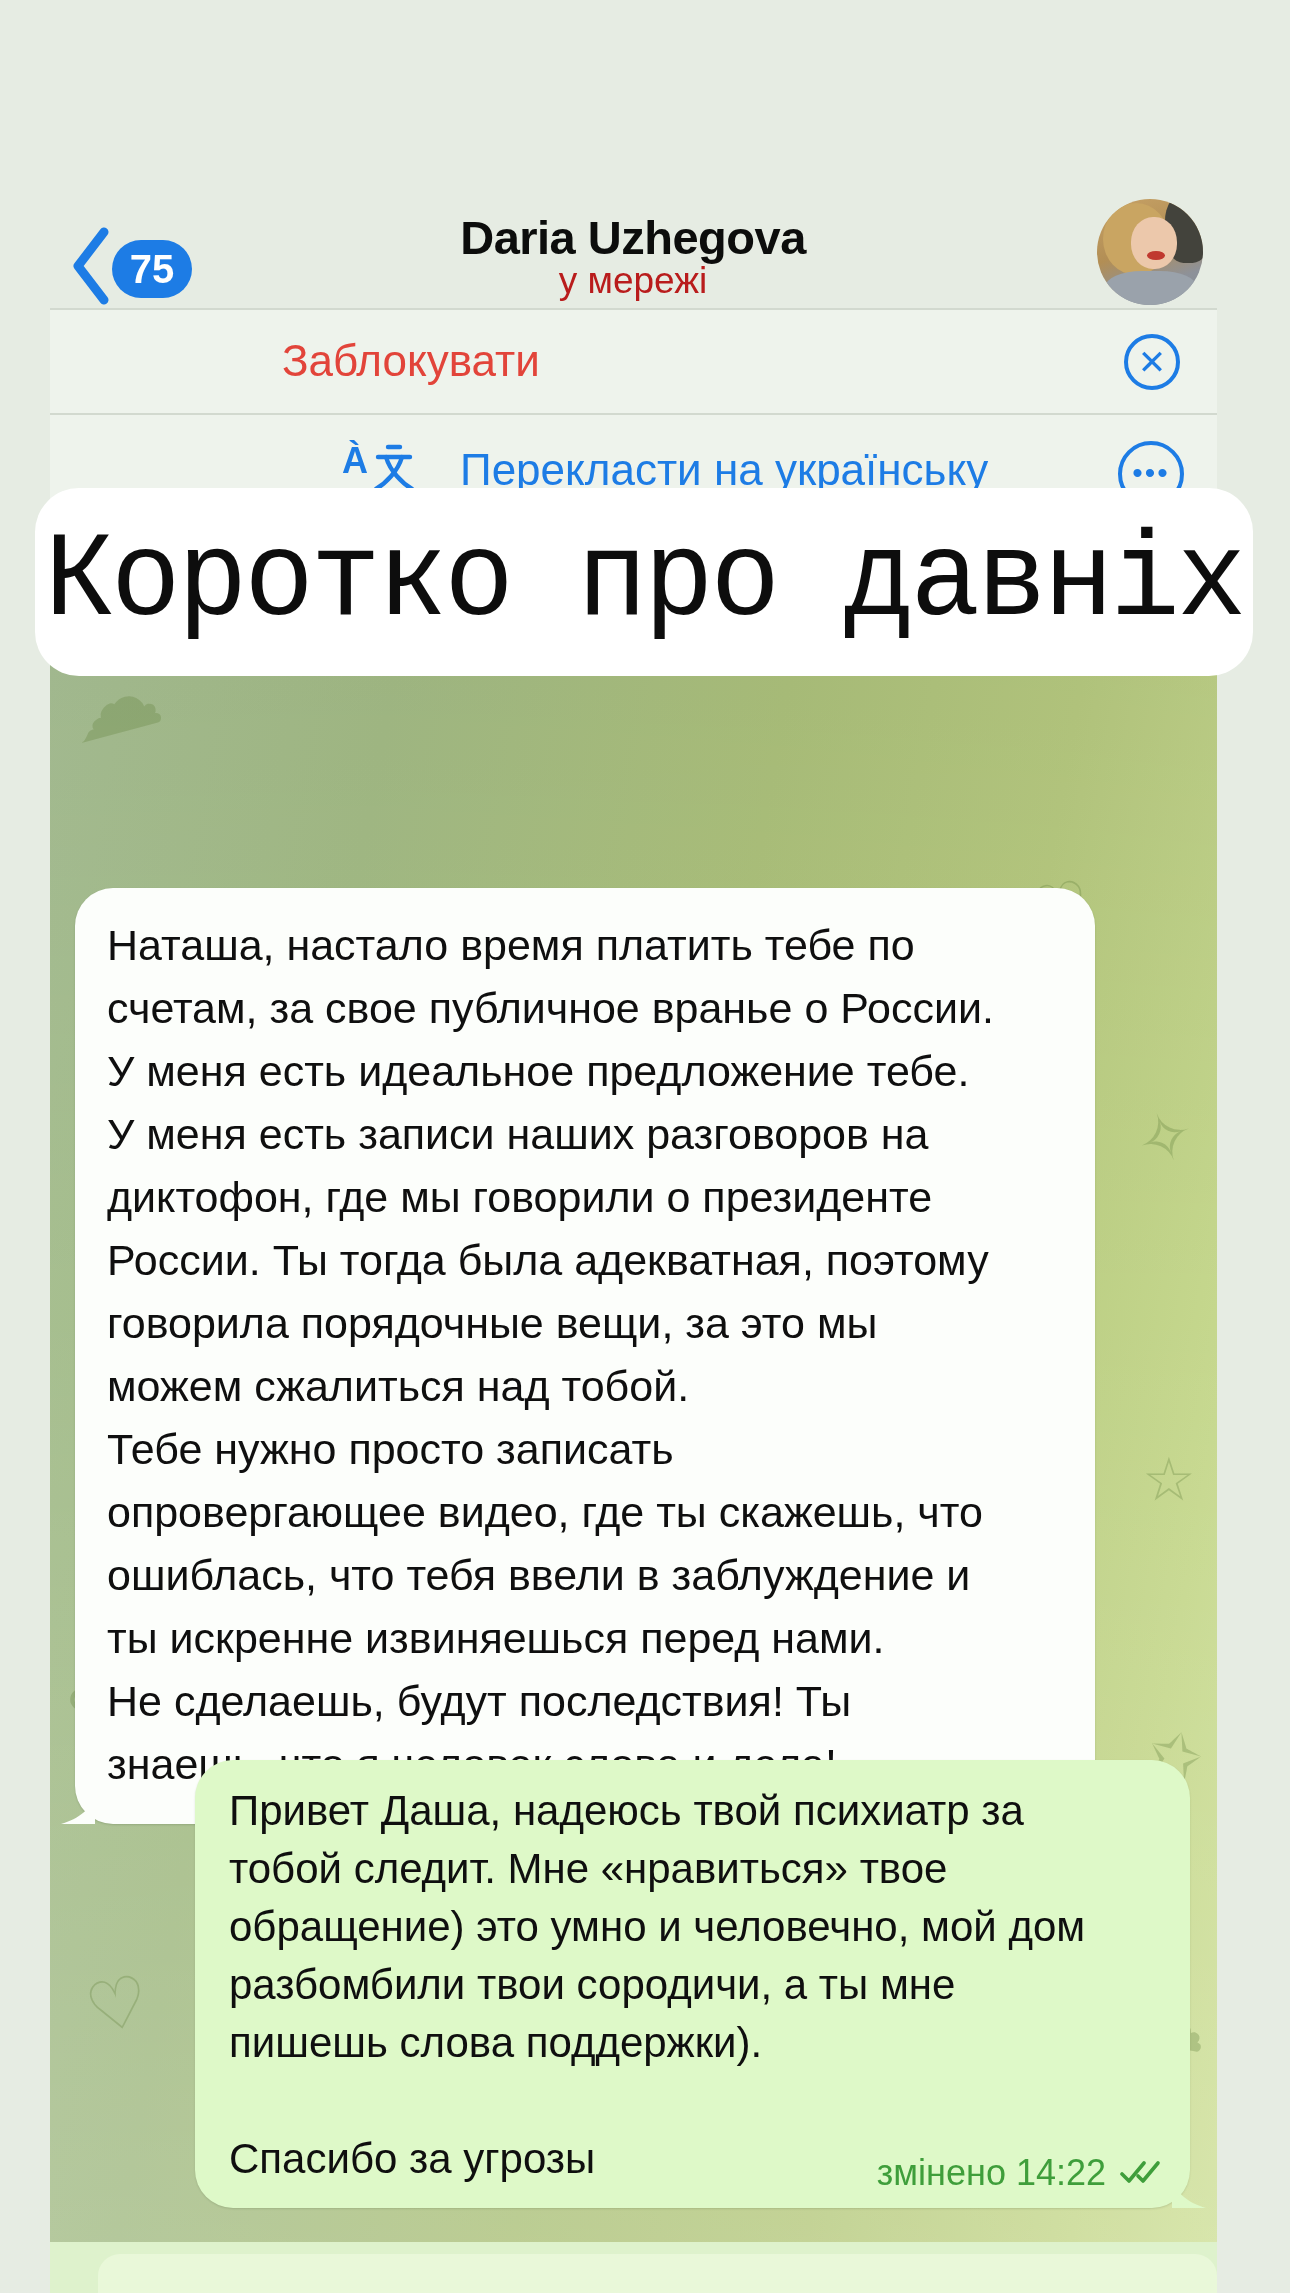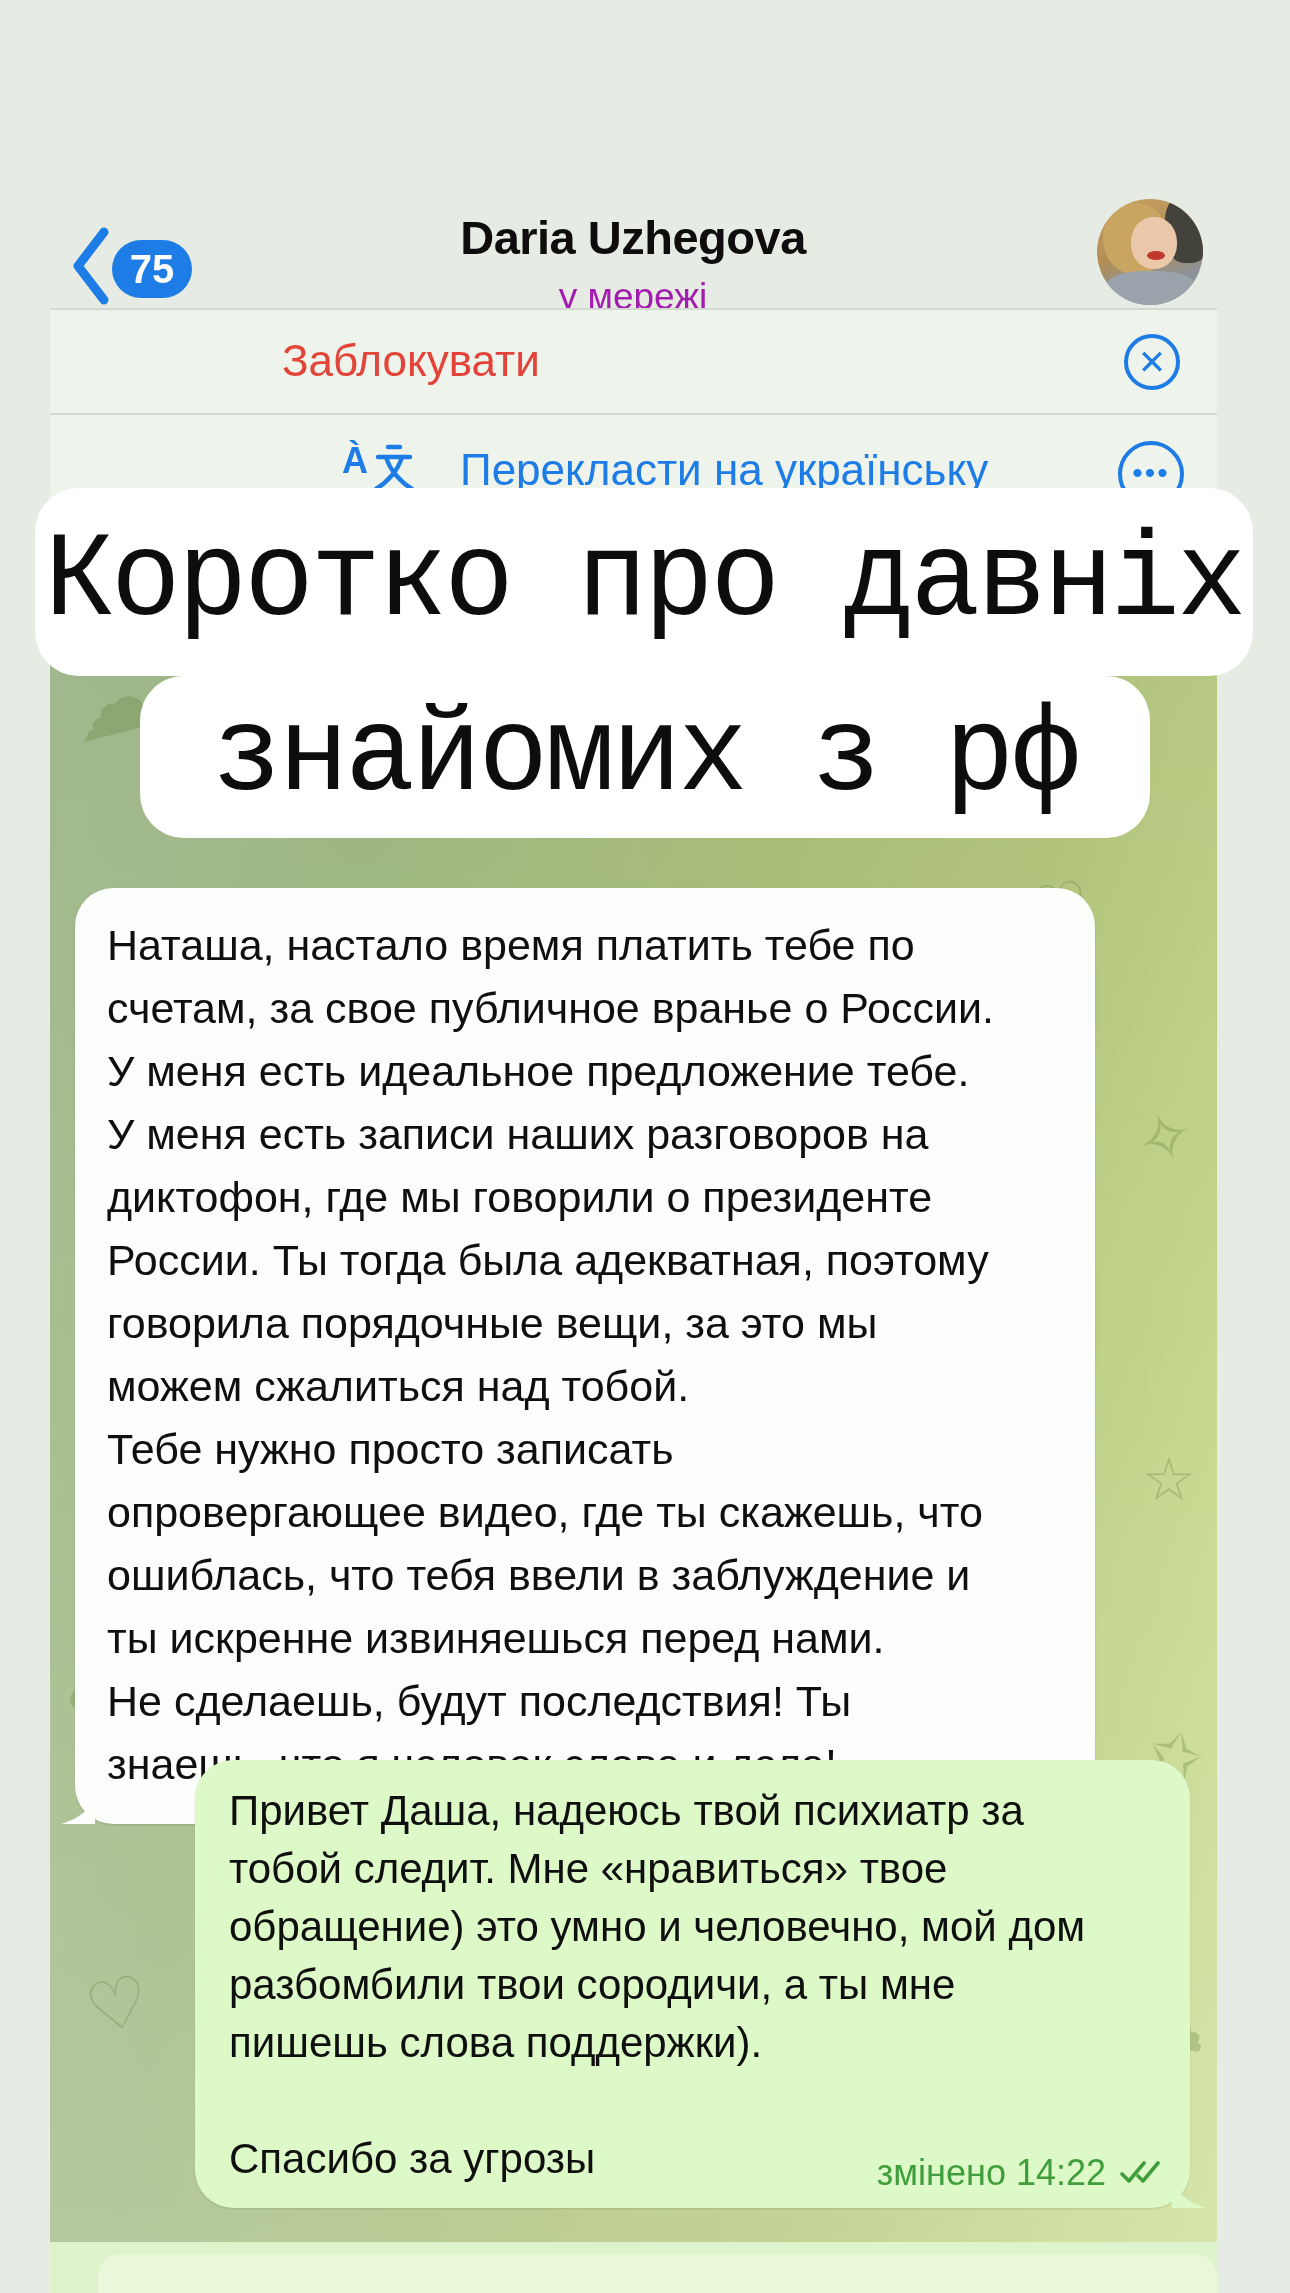--- a/index.html
+++ b/index.html
@@ -6,22 +6,22 @@
   body{font-family:"Liberation Sans","DejaVu Sans",sans-serif;background:#e6ece3;}
   #stage{position:relative;width:1290px;height:2293px;background:#e6ece3;overflow:hidden;}
 
   
   .hdr-back{position:absolute;left:70px;top:226px;width:40px;height:80px;cursor:pointer;}
   .hdr-badge{position:absolute;left:112px;top:240px;min-width:52px;height:58px;padding:0 14px;
     background:#1d7ce5;border-radius:30px;color:#fff;font-size:40px;font-weight:600;
     display:flex;align-items:center;justify-content:center;}
   .hdr-title{position:absolute;left:0;top:210px;width:1266px;text-align:center;
     font-size:47px;font-weight:700;color:#0c0d0c;letter-spacing:-0.5px;}
-  .hdr-status{position:absolute;left:0;top:276px;width:1266px;text-align:center;
-    font-size:37px;color:#a21caf;}
+  .hdr-status{position:absolute;left:0;top:260px;width:1266px;text-align:center;
+    font-size:37px;color:#b91c1c;}
   .avatar{position:absolute;left:1097px;top:199px;width:106px;height:106px;border-radius:50%;
     overflow:hidden;background:linear-gradient(160deg,#c7a266 0%,#b28e55 45%,#8d9199 75%,#868d95 100%);}
   .avatar .av-dark{position:absolute;right:-8px;top:-6px;width:46px;height:70px;background:#43433c;border-radius:40%;}
   .avatar .av-hair{position:absolute;left:6px;top:4px;width:66px;height:72px;background:#c9a562;border-radius:50%;}
   .avatar .av-face{position:absolute;left:34px;top:18px;width:46px;height:52px;background:#ecc8ab;border-radius:48%;}
   .avatar .av-lips{position:absolute;left:50px;top:52px;width:18px;height:9px;background:#c0392f;border-radius:50%;}
   .avatar .av-shirt{position:absolute;left:8px;top:72px;width:92px;height:40px;background:#9aa2ab;border-radius:40% 40% 0 0;}
   .divider{position:absolute;left:50px;width:1167px;height:2px;background:#d2d9cf;}
 
   
@@ -175,20 +175,17 @@
             <polyline points="18,16 23,21 38,3"></polyline>
           </g>
         </svg>
       </div>
     </div>
   </div>
 
   <div class="ov-box" style="left:35px;top:488px;width:1218px;height:188px;">
     <span class="ov-text">Коротко про давніх</span>
   </div>
-  <div class="ov-box" style="left:140px;top:676px;width:1010px;height:162px;">
-    <span class="ov-text">знайомих з рф</span>
-  </div>
 
   <div class="bottom-strip"></div>
   <div class="input-hint"></div>
 
 </div>
 
 </body></html>

